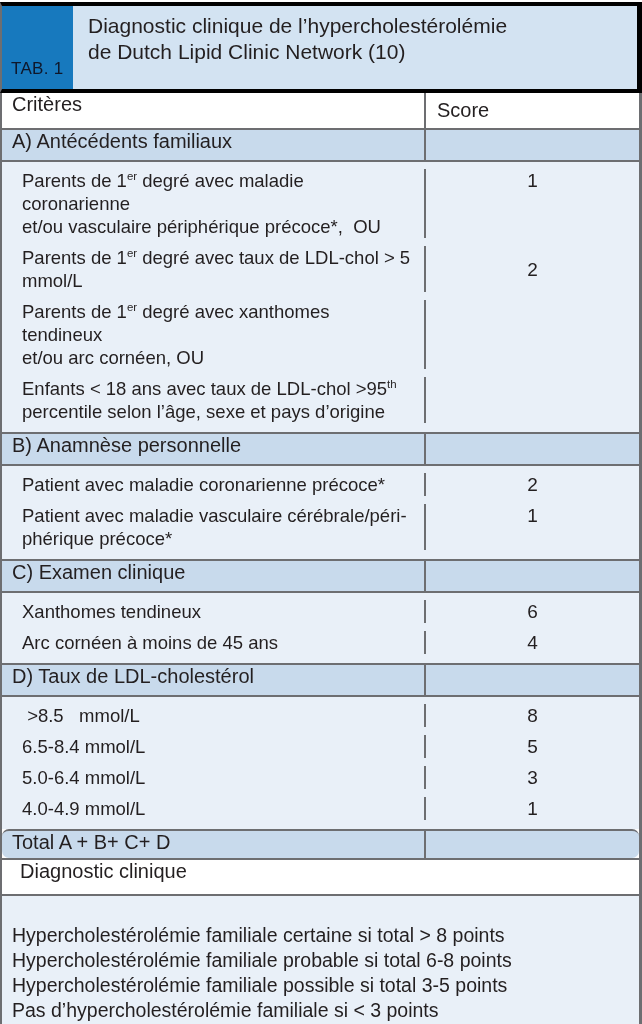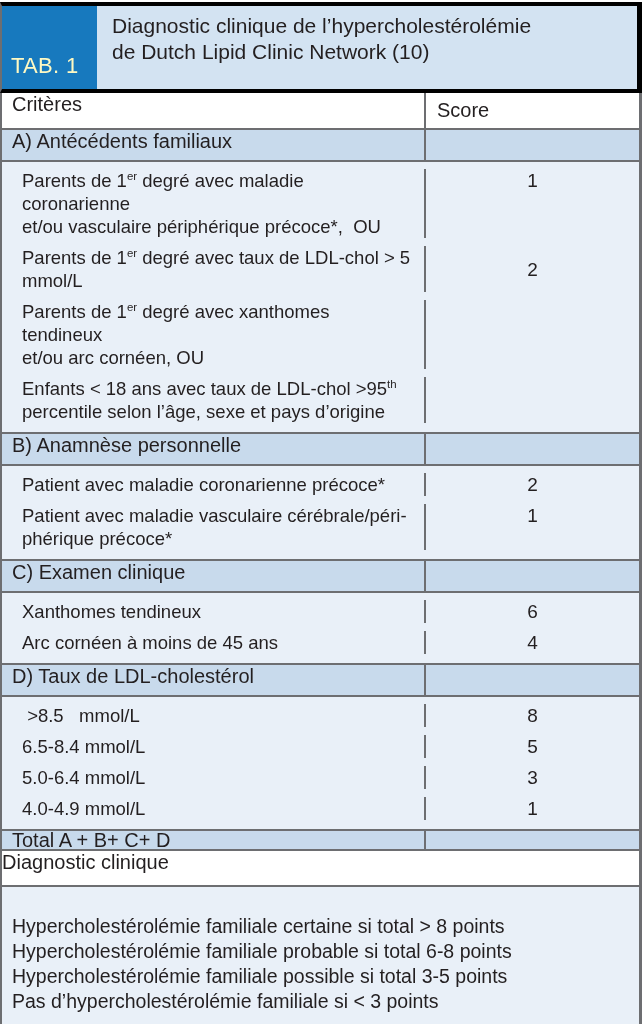--- a/index.html
+++ b/index.html
@@ -23,26 +23,26 @@
   
   .header{
     display:flex;
     height:91px;
     border-top:4px solid var(--border-black);
     border-right:5px solid var(--border-black);
     border-bottom:4px solid var(--border-black);
     border-left:2px solid var(--border-grey);
   }
   .tab-box{
-    width:95px;
+    width:71px;
     background:var(--tab-blue);
-    color:#fef9c3;
+    color:#0f172a;
     display:flex;align-items:flex-end;
     padding:0 0 10px 9px;
-    font-size:22px;letter-spacing:0.3px;
+    font-size:17px;letter-spacing:0.3px;
   }
   .title-box{
     flex:1;
     background:var(--title-bg);
     padding:7px 6px 0 15px;
     font-size:21px;line-height:26px;
   }
   .title-box span{display:block;}
 
   
@@ -53,21 +53,21 @@
     background:#ffffff;
   }
   .row{display:flex;align-items:center;}
   .cell{min-height:100%;}
   .cell.crit{flex:1;padding-left:10px;}
   .cell.score{
     width:215px;align-self:stretch;
     border-left:2px solid var(--border-grey);
     display:flex;justify-content:center;align-items:flex-start;
   }
-  .cell.full{flex:1;}
+  .cell.full{flex:1;margin-left:18px;}
 
   .head-row{height:35px;background:#ffffff;font-size:20px;}
   .head-row .cell.score{justify-content:flex-start;padding-left:11px;align-items:center;}
 
   .band{height:32px;background:var(--band-bg);font-size:20px;}
   .band,.rowgroup,.total-row,.diag-head,.diag-body,.footnote-row{
     border-top:2px solid var(--border-grey);
   }
 
   .rowgroup{background:var(--body-bg);padding:7px 0 9px;}
@@ -76,21 +76,21 @@
   .crit-text{
     margin:0;padding:0 10px;
     font-size:18.5px;line-height:23px;
     white-space:pre-wrap;
   }
   .crit-text sup{font-size:0.62em;line-height:0;vertical-align:super;}
   .subrow .cell.score{border-left:2px solid var(--border-grey);}
   .subrow.center .cell.score{align-items:center;}
   .score-num{font-size:19px;line-height:23px;}
 
-  .total-row{height:20px;background:var(--band-bg);font-size:20px;}
+  .total-row{height:29px;background:var(--band-bg);font-size:20px;border-radius:7px;}
 
   .diag-head{height:36px;background:#ffffff;font-size:20px;}
   .diag-body{display:block;background:var(--body-bg);padding:27px 10px 11px;}
   .diag-line{font-size:19.5px;line-height:25px;}
 
   .footnote-row{display:block;background:#ffffff;padding:15px 10px 19px;}
 </style>
 </head>
 <body>
 

